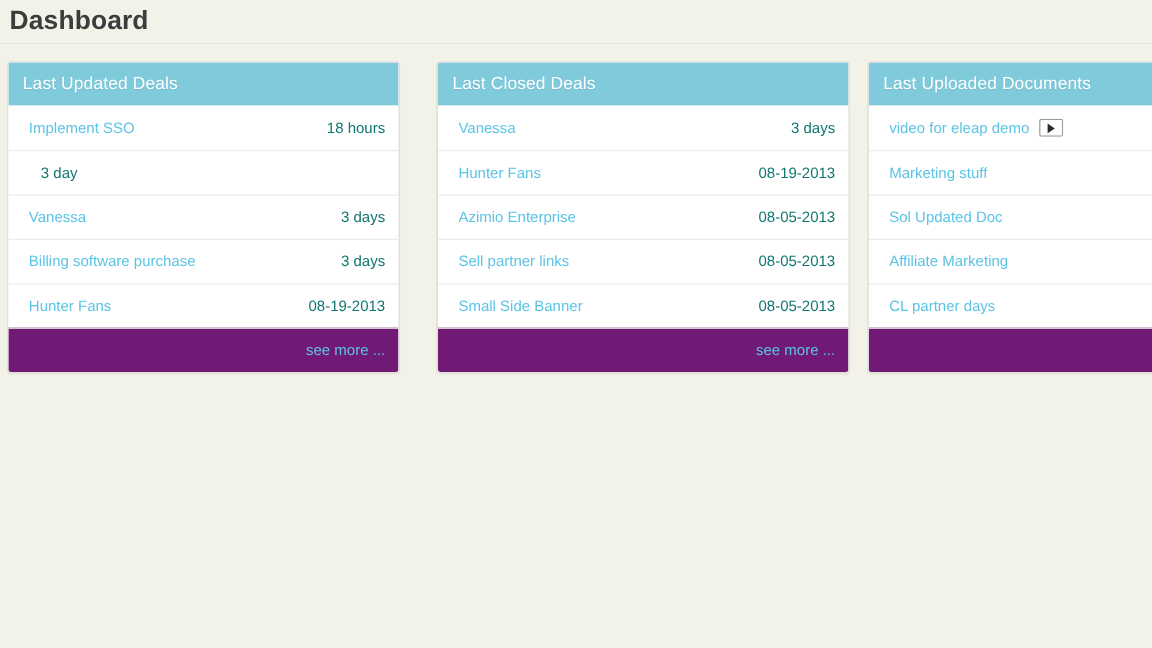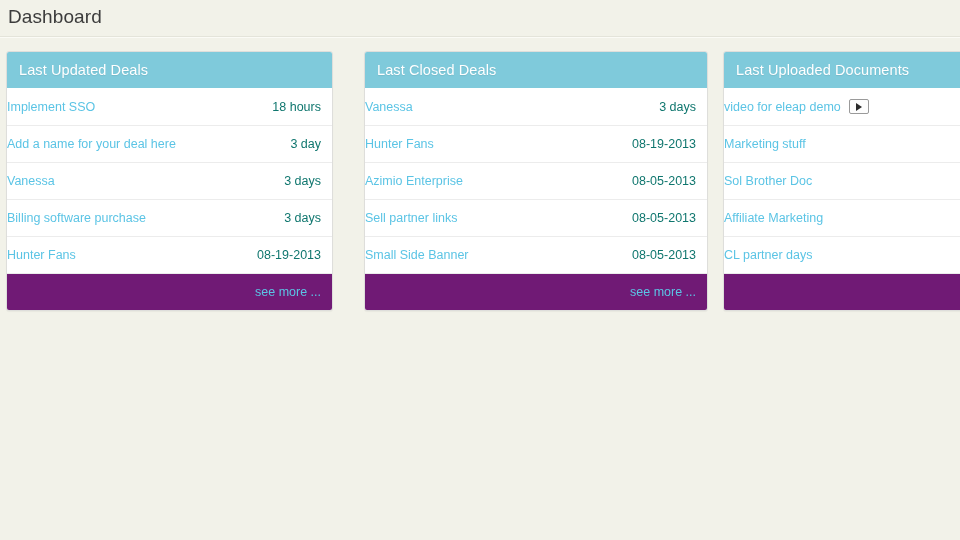--- a/index.html
+++ b/index.html
@@ -18,23 +18,23 @@
   #app {
     position: relative;
     width: 960px;
     height: 540px;
     overflow: hidden;
   }
   .page-title {
     position: absolute;
     left: 8px;
     top: 5px;
-    font-size: 19px;
+    font-size: 22px;
     color: #3c3c3c;
-    font-weight: normal;
+    font-weight: bold;
     letter-spacing: 0.1px;
     line-height: 24px;
     margin: 0;
     white-space: nowrap;
   }
   .title-divider {
     position: absolute;
     left: 0;
     top: 36px;
     width: 960px;
@@ -76,21 +76,21 @@
     letter-spacing: 0.1px;
   }
   .card-body {
     background: #ffffff;
   }
   .card-row {
     display: flex;
     align-items: center;
     justify-content: space-between;
     height: 37px;
-    padding: 0 11px 0 0;
+    padding: 0 11px 0 17px;
     border-top: 1px solid #ececec;
     box-sizing: border-box;
     font-size: 12.5px;
     white-space: nowrap;
     overflow: hidden;
   }
   .card-row:first-child {
     border-top: none;
   }
   .row-label {
@@ -160,21 +160,20 @@
   <div class="cards-row">
 
     <div class="card card-1">
       <div class="card-header">Last Updated Deals</div>
       <div class="card-body">
         <div class="card-row">
           <a class="row-label">Implement SSO</a>
           <span class="row-value">18 hours</span>
         </div>
         <div class="card-row">
-          <a class="row-label">Add a name for your deal here</a>
           <span class="row-value">3 day</span>
         </div>
         <div class="card-row">
           <a class="row-label">Vanessa</a>
           <span class="row-value">3 days</span>
         </div>
         <div class="card-row">
           <a class="row-label">Billing software purchase</a>
           <span class="row-value">3 days</span>
         </div>
@@ -227,21 +226,21 @@
                 <span class="tri"></span>
               </span>
           </span>
 
         </div>
         <div class="card-row">
           <a class="row-label">Marketing stuff</a>
 
         </div>
         <div class="card-row">
-          <a class="row-label">Sol Brother Doc</a>
+          <a class="row-label">Sol Updated Doc</a>
 
         </div>
         <div class="card-row">
           <a class="row-label">Affiliate Marketing</a>
 
         </div>
         <div class="card-row">
           <a class="row-label">CL partner days</a>
 
         </div>

